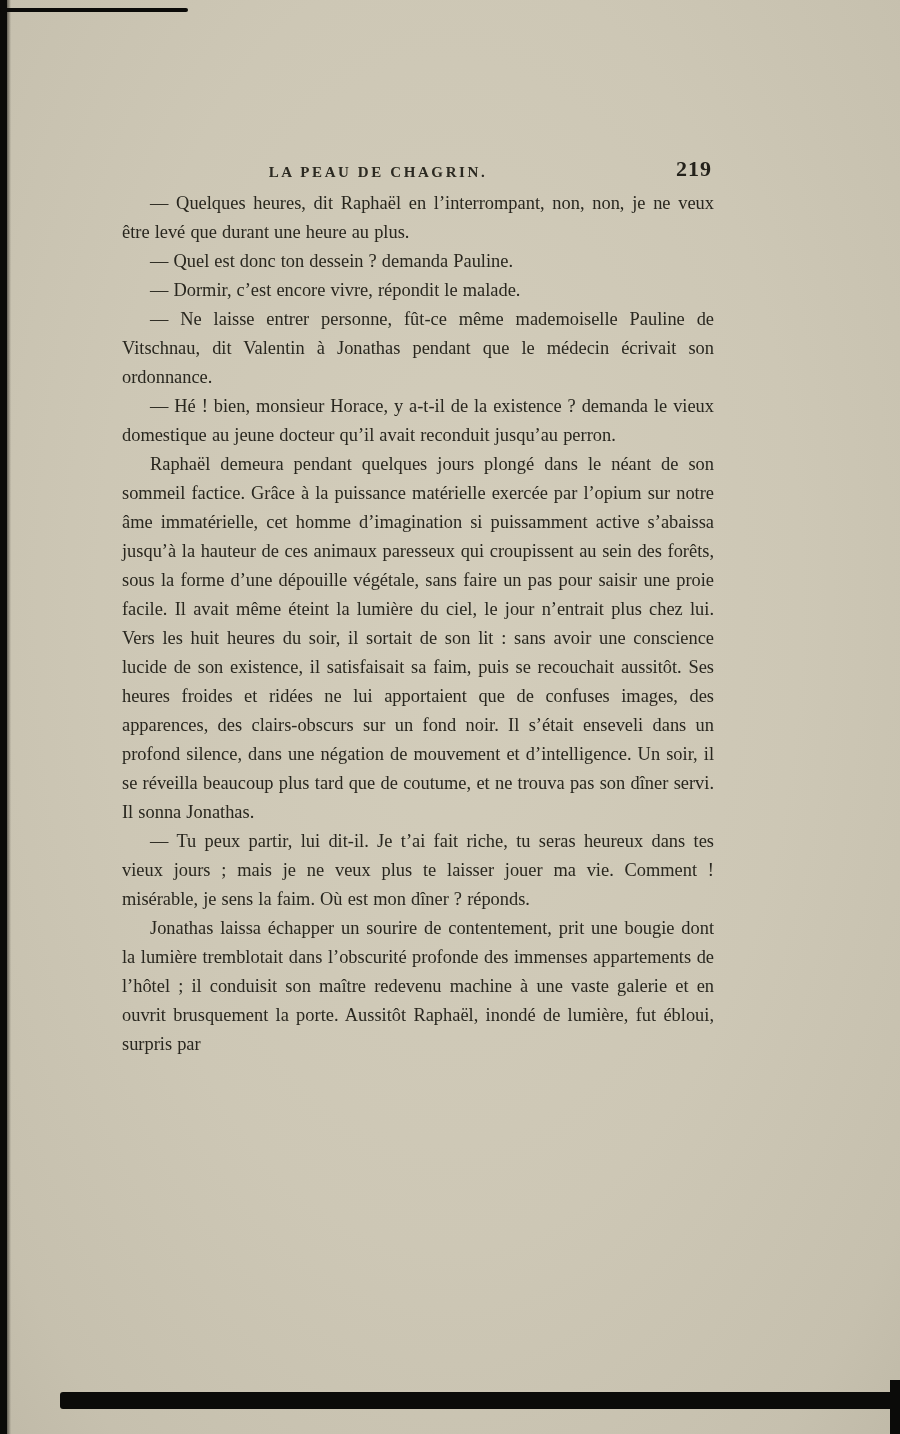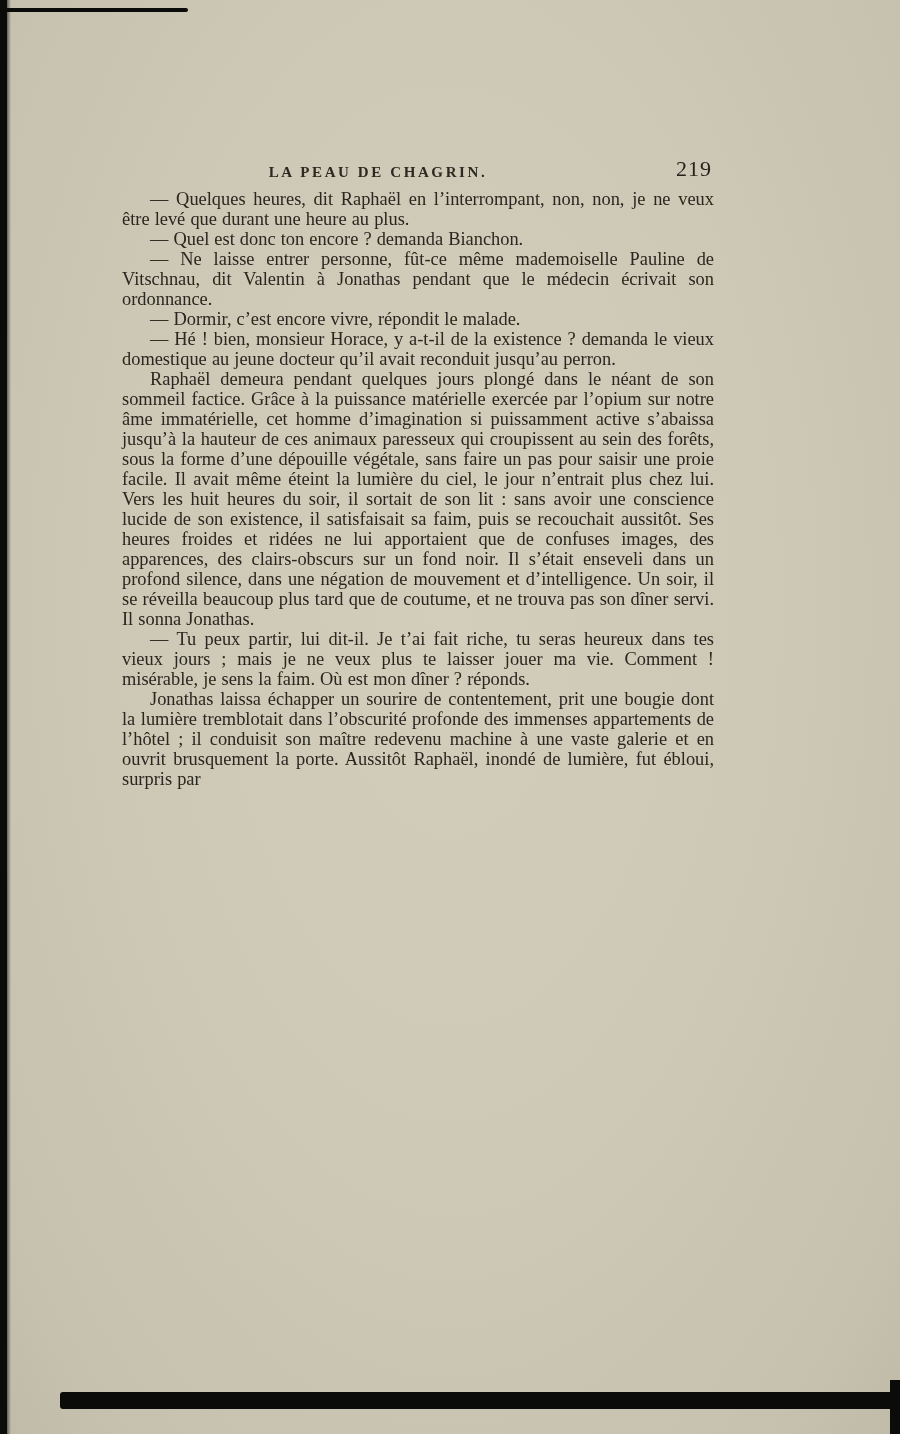--- a/index.html
+++ b/index.html
@@ -71,31 +71,31 @@
     font-weight: bold;
     letter-spacing: 2.6px;
     white-space: nowrap;
     color: #2b2921;
   }
   .page-number {
     position: absolute;
     right: 2px;
     top: -4px;
     font-size: 22px;
-    font-weight: normal;
+    font-weight: bold;
     letter-spacing: 1px;
     color: #24221b;
   }
   .text-block {
     position: absolute;
     left: 122px;
     top: 189px;
     width: 592px;
     font-size: 18.4px;
-    line-height: 20px;
+    line-height: 29px;
     text-align: justify;
     word-spacing: 0.5px;
   }
   .text-block p {
     margin: 0;
     padding: 0;
     text-indent: 28px;
   }
 </style>
 </head>
@@ -109,22 +109,22 @@
   <div class="edge edge-bottom"></div>
   <div class="edge edge-bottom-right"></div>
 
   <div class="page-header">
     <span class="running-title">LA PEAU DE CHAGRIN.</span>
     <span class="page-number">219</span>
   </div>
 
   <div class="text-block">
     <p>— Quelques heures, dit Raphaël en l’interrompant, non, non, je ne veux être levé que durant une heure au plus.</p>
-    <p>— Quel est donc ton encore ? demanda Bianchon.</p>
+    <p>— Quel est donc ton dessein ? demanda Pauline.</p>
+    <p>— Dormir, c’est encore vivre, répondit le malade.</p>
     <p>— Ne laisse entrer personne, fût-ce même mademoiselle Pauline de Vitschnau, dit Valentin à Jonathas pendant que le médecin écrivait son ordonnance.</p>
-    <p>— Dormir, c’est encore vivre, répondit le malade.</p>
     <p>— Hé ! bien, monsieur Horace, y a-t-il de la existence ? demanda le vieux domestique au jeune docteur qu’il avait reconduit jusqu’au perron.</p>
     <p>Raphaël demeura pendant quelques jours plongé dans le néant de son sommeil factice. Grâce à la puissance matérielle exercée par l’opium sur notre âme immatérielle, cet homme d’imagination si puissamment active s’abaissa jusqu’à la hauteur de ces animaux paresseux qui croupissent au sein des forêts, sous la forme d’une dépouille végétale, sans faire un pas pour saisir une proie facile. Il avait même éteint la lumière du ciel, le jour n’entrait plus chez lui. Vers les huit heures du soir, il sortait de son lit : sans avoir une conscience lucide de son existence, il satisfaisait sa faim, puis se recouchait aussitôt. Ses heures froides et ridées ne lui apportaient que de confuses images, des apparences, des clairs-obscurs sur un fond noir. Il s’était enseveli dans un profond silence, dans une négation de mouvement et d’intelligence. Un soir, il se réveilla beaucoup plus tard que de coutume, et ne trouva pas son dîner servi. Il sonna Jonathas.</p>
     <p>— Tu peux partir, lui dit-il. Je t’ai fait riche, tu seras heureux dans tes vieux jours ; mais je ne veux plus te laisser jouer ma vie. Comment ! misérable, je sens la faim. Où est mon dîner ? réponds.</p>
     <p>Jonathas laissa échapper un sourire de contentement, prit une bougie dont la lumière tremblotait dans l’obscurité profonde des immenses appartements de l’hôtel ; il conduisit son maître redevenu machine à une vaste galerie et en ouvrit brusquement la porte. Aussitôt Raphaël, inondé de lumière, fut ébloui, surpris par</p>
   </div>
 
 </div>
 
 </body></html>

